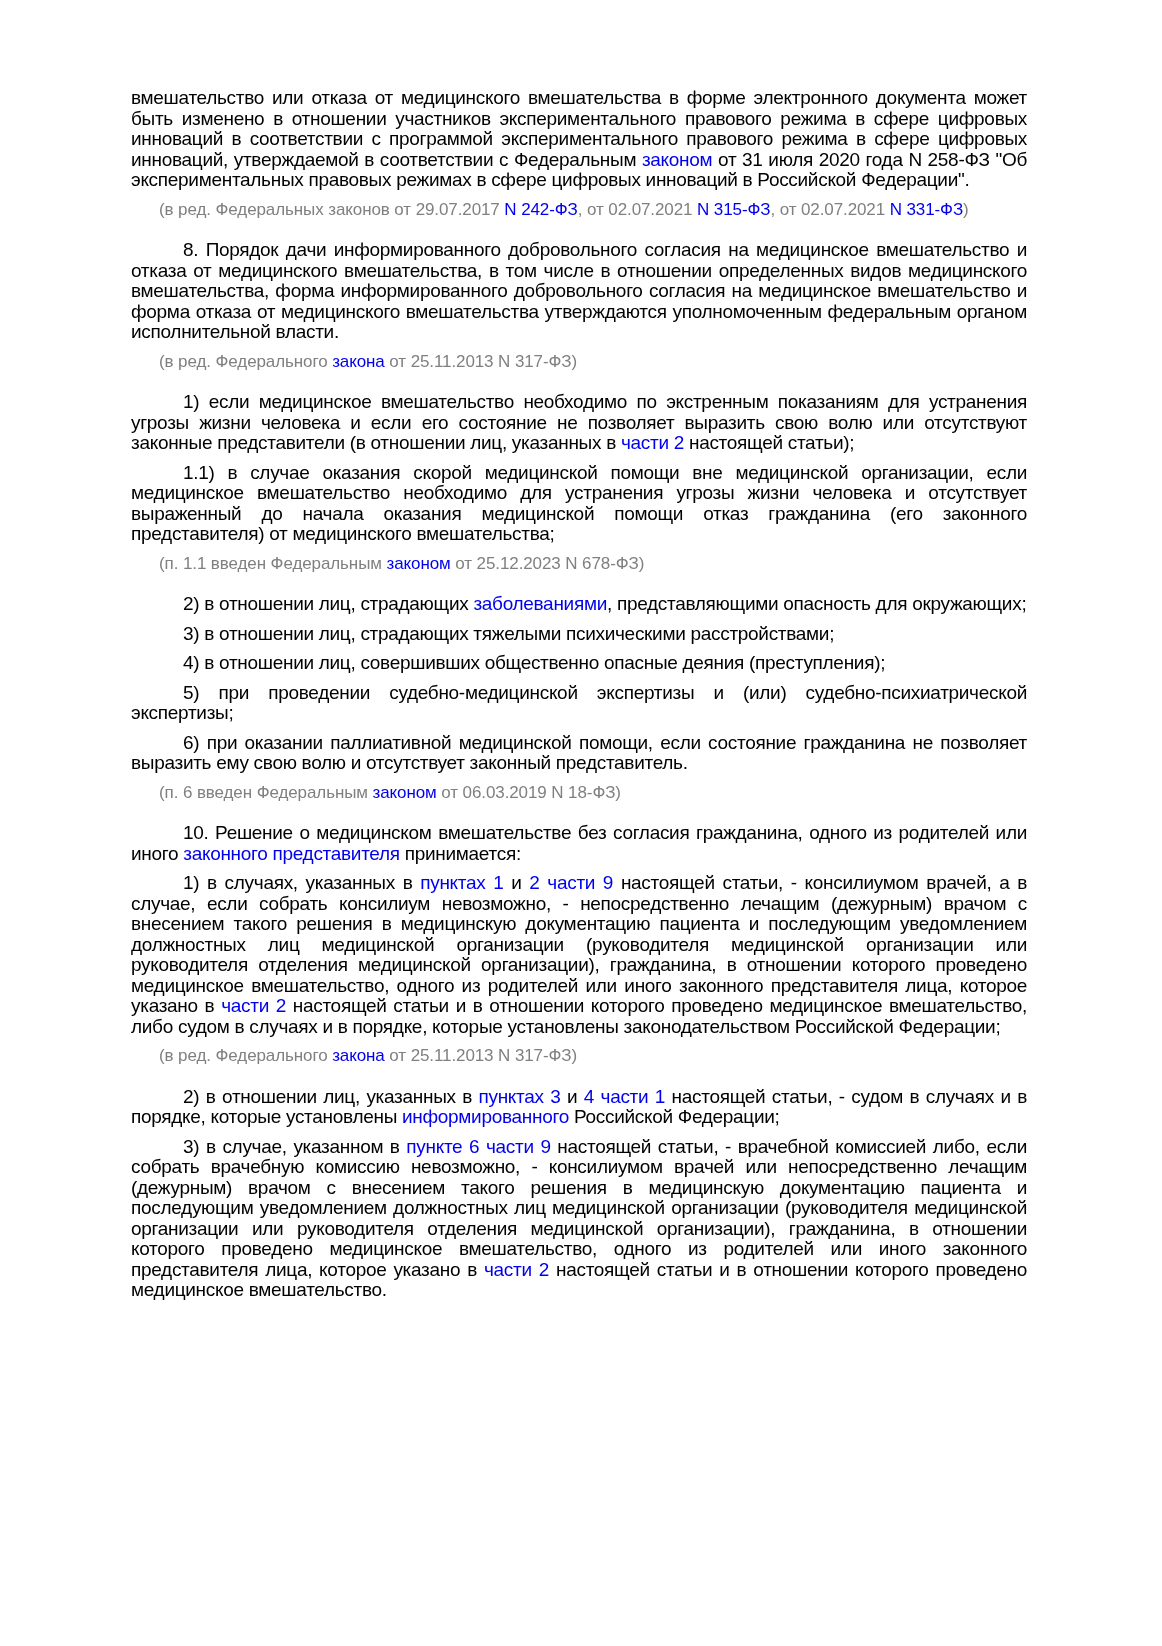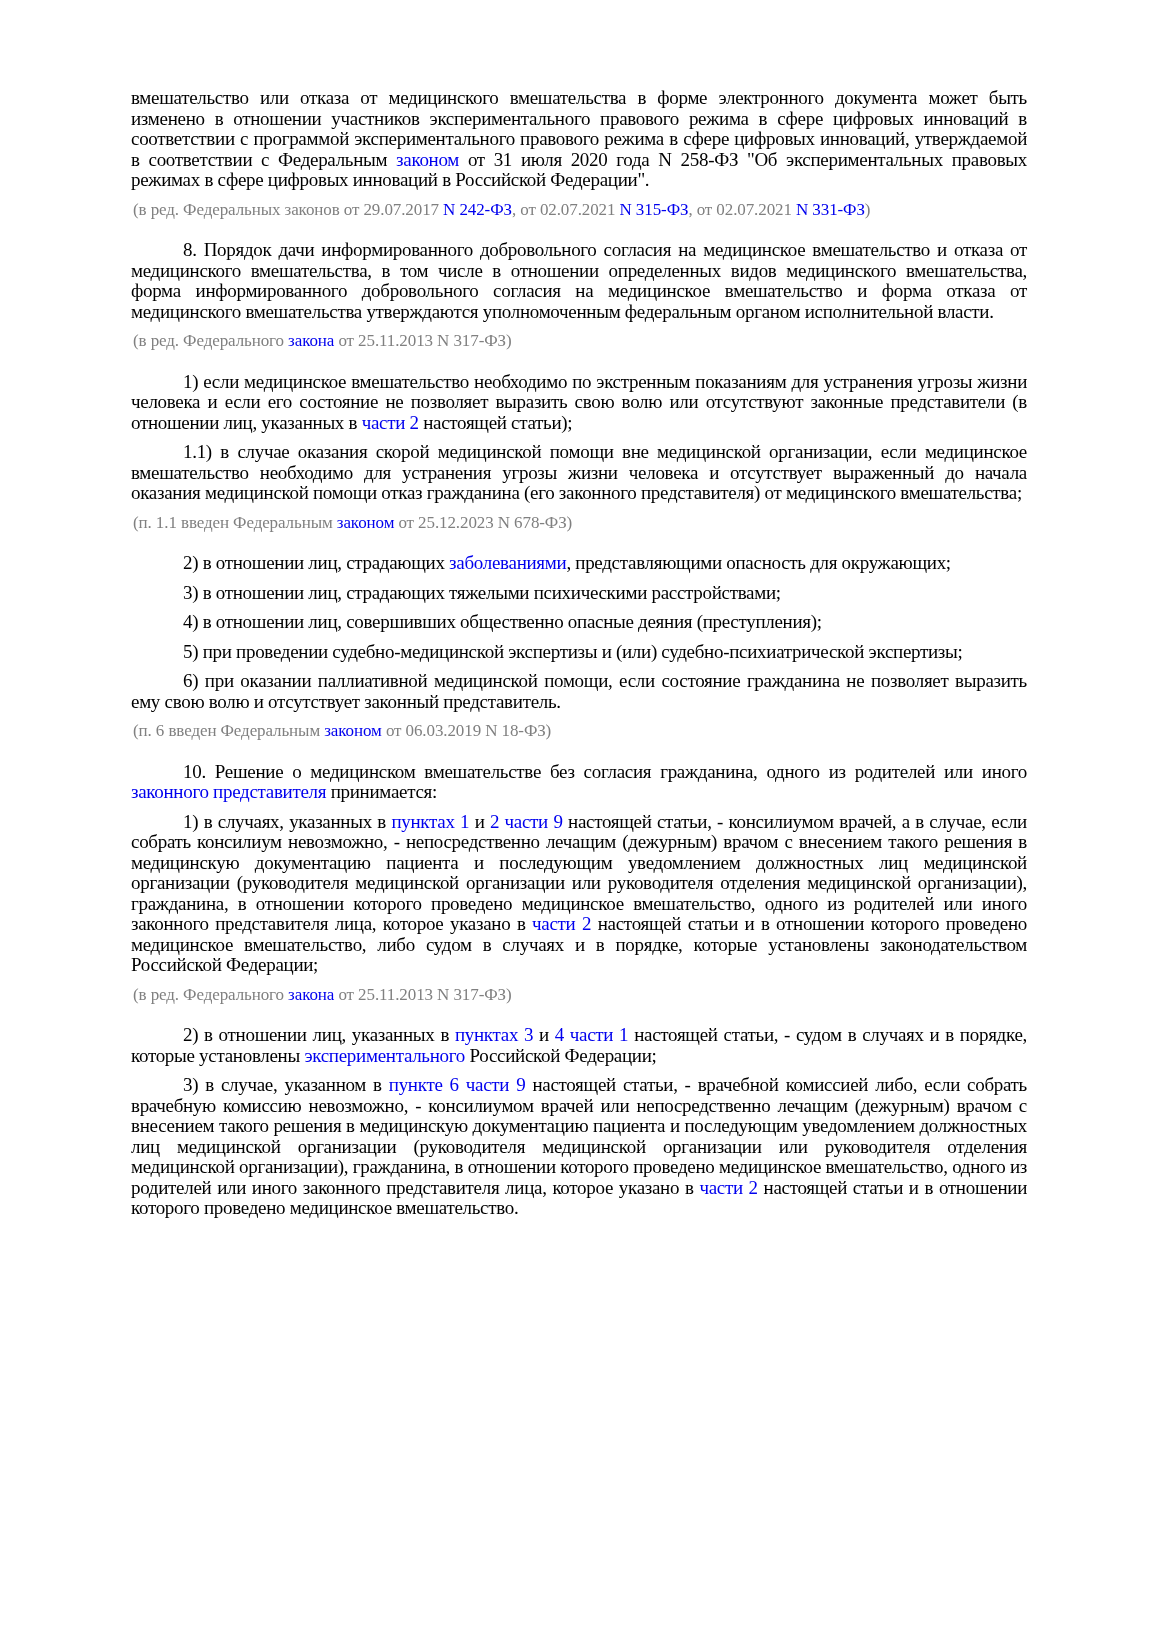--- a/index.html
+++ b/index.html
@@ -1,27 +1,27 @@
 <!DOCTYPE html>
 <html><head>
 <meta charset="utf-8">
 <style>
   html, body { margin: 0; padding: 0; background: #ffffff; }
   body { width: 1162px; height: 1646px; position: relative; overflow: hidden; }
   .page {
     position: absolute; left: 131px; top: 88px; width: 896px;
-    font-family: Liberation Serif, serif;
+    font-family: Liberation Sans, sans-serif;
     font-size: 19px; line-height: 20.5px; color: #000000;
     letter-spacing: -0.3px;
   }
   .p { text-align: justify; margin: 0 0 9px 0; text-indent: 52px; }
   .p.noindent { text-indent: 0; }
   .note {
     color: #808080; font-size: 17px; line-height: 20.5px;
-    margin: 6px 0 20px 2px; text-indent: 0; letter-spacing: -0.1px;
+    margin: 6px 0 20px 28px; text-indent: 0; letter-spacing: -0.1px;
   }
   .link { color: #0000ee; text-decoration: none; }
 </style>
 </head>
 <body>
 
 <div class="page" id="doc">
     <div class="p noindent"><span>вмешательство или отказа от медицинского вмешательства в форме электронного документа может быть изменено в отношении участников экспериментального правового режима в сфере цифровых инноваций в соответствии с программой экспериментального правового режима в сфере цифровых инноваций, утверждаемой в соответствии с Федеральным </span><a class="link">законом</a><span> от 31 июля 2020 года N 258-ФЗ "Об экспериментальных правовых режимах в сфере цифровых инноваций в Российской Федерации".</span></div>
     <div class="note"><span>(в ред. Федеральных законов от 29.07.2017 </span><a class="link">N 242-ФЗ</a><span>, от 02.07.2021 </span><a class="link">N 315-ФЗ</a><span>, от 02.07.2021 </span><a class="link">N 331-ФЗ</a><span>)</span></div>
     <div class="p"><span>8. Порядок дачи информированного добровольного согласия на медицинское вмешательство и отказа от медицинского вмешательства, в том числе в отношении определенных видов медицинского вмешательства, форма информированного добровольного согласия на медицинское вмешательство и форма отказа от медицинского вмешательства утверждаются уполномоченным федеральным органом исполнительной власти.</span></div>
@@ -31,15 +31,15 @@
     <div class="note"><span>(п. 1.1 введен Федеральным </span><a class="link">законом</a><span> от 25.12.2023 N 678-ФЗ)</span></div>
     <div class="p"><span>2) в отношении лиц, страдающих </span><a class="link">заболеваниями</a><span>, представляющими опасность для окружающих;</span></div>
     <div class="p"><span>3) в отношении лиц, страдающих тяжелыми психическими расстройствами;</span></div>
     <div class="p"><span>4) в отношении лиц, совершивших общественно опасные деяния (преступления);</span></div>
     <div class="p"><span>5) при проведении судебно-медицинской экспертизы и (или) судебно-психиатрической экспертизы;</span></div>
     <div class="p"><span>6) при оказании паллиативной медицинской помощи, если состояние гражданина не позволяет выразить ему свою волю и отсутствует законный представитель.</span></div>
     <div class="note"><span>(п. 6 введен Федеральным </span><a class="link">законом</a><span> от 06.03.2019 N 18-ФЗ)</span></div>
     <div class="p"><span>10. Решение о медицинском вмешательстве без согласия гражданина, одного из родителей или иного </span><a class="link">законного представителя</a><span> принимается:</span></div>
     <div class="p"><span>1) в случаях, указанных в </span><a class="link">пунктах 1</a><span> и </span><a class="link">2 части 9</a><span> настоящей статьи, - консилиумом врачей, а в случае, если собрать консилиум невозможно, - непосредственно лечащим (дежурным) врачом с внесением такого решения в медицинскую документацию пациента и последующим уведомлением должностных лиц медицинской организации (руководителя медицинской организации или руководителя отделения медицинской организации), гражданина, в отношении которого проведено медицинское вмешательство, одного из родителей или иного законного представителя лица, которое указано в </span><a class="link">части 2</a><span> настоящей статьи и в отношении которого проведено медицинское вмешательство, либо судом в случаях и в порядке, которые установлены законодательством Российской Федерации;</span></div>
     <div class="note"><span>(в ред. Федерального </span><a class="link">закона</a><span> от 25.11.2013 N 317-ФЗ)</span></div>
-    <div class="p"><span>2) в отношении лиц, указанных в </span><a class="link">пунктах 3</a><span> и </span><a class="link">4 части 1</a><span> настоящей статьи, - судом в случаях и в порядке, которые установлены </span><a class="link">экспериментального</a><span> Российской Федерации;</span></div>
+    <div class="p"><span>2) в отношении лиц, указанных в </span><a class="link">пунктах 3</a><span> и </span><a class="link">4 части 1</a><span> настоящей статьи, - судом в случаях и в порядке, которые установлены </span><a class="link">информированного</a><span> Российской Федерации;</span></div>
     <div class="p"><span>3) в случае, указанном в </span><a class="link">пункте 6 части 9</a><span> настоящей статьи, - врачебной комиссией либо, если собрать врачебную комиссию невозможно, - консилиумом врачей или непосредственно лечащим (дежурным) врачом с внесением такого решения в медицинскую документацию пациента и последующим уведомлением должностных лиц медицинской организации (руководителя медицинской организации или руководителя отделения медицинской организации), гражданина, в отношении которого проведено медицинское вмешательство, одного из родителей или иного законного представителя лица, которое указано в </span><a class="link">части 2</a><span> настоящей статьи и в отношении которого проведено медицинское вмешательство.</span></div>
   </div>
 
 </body></html>

